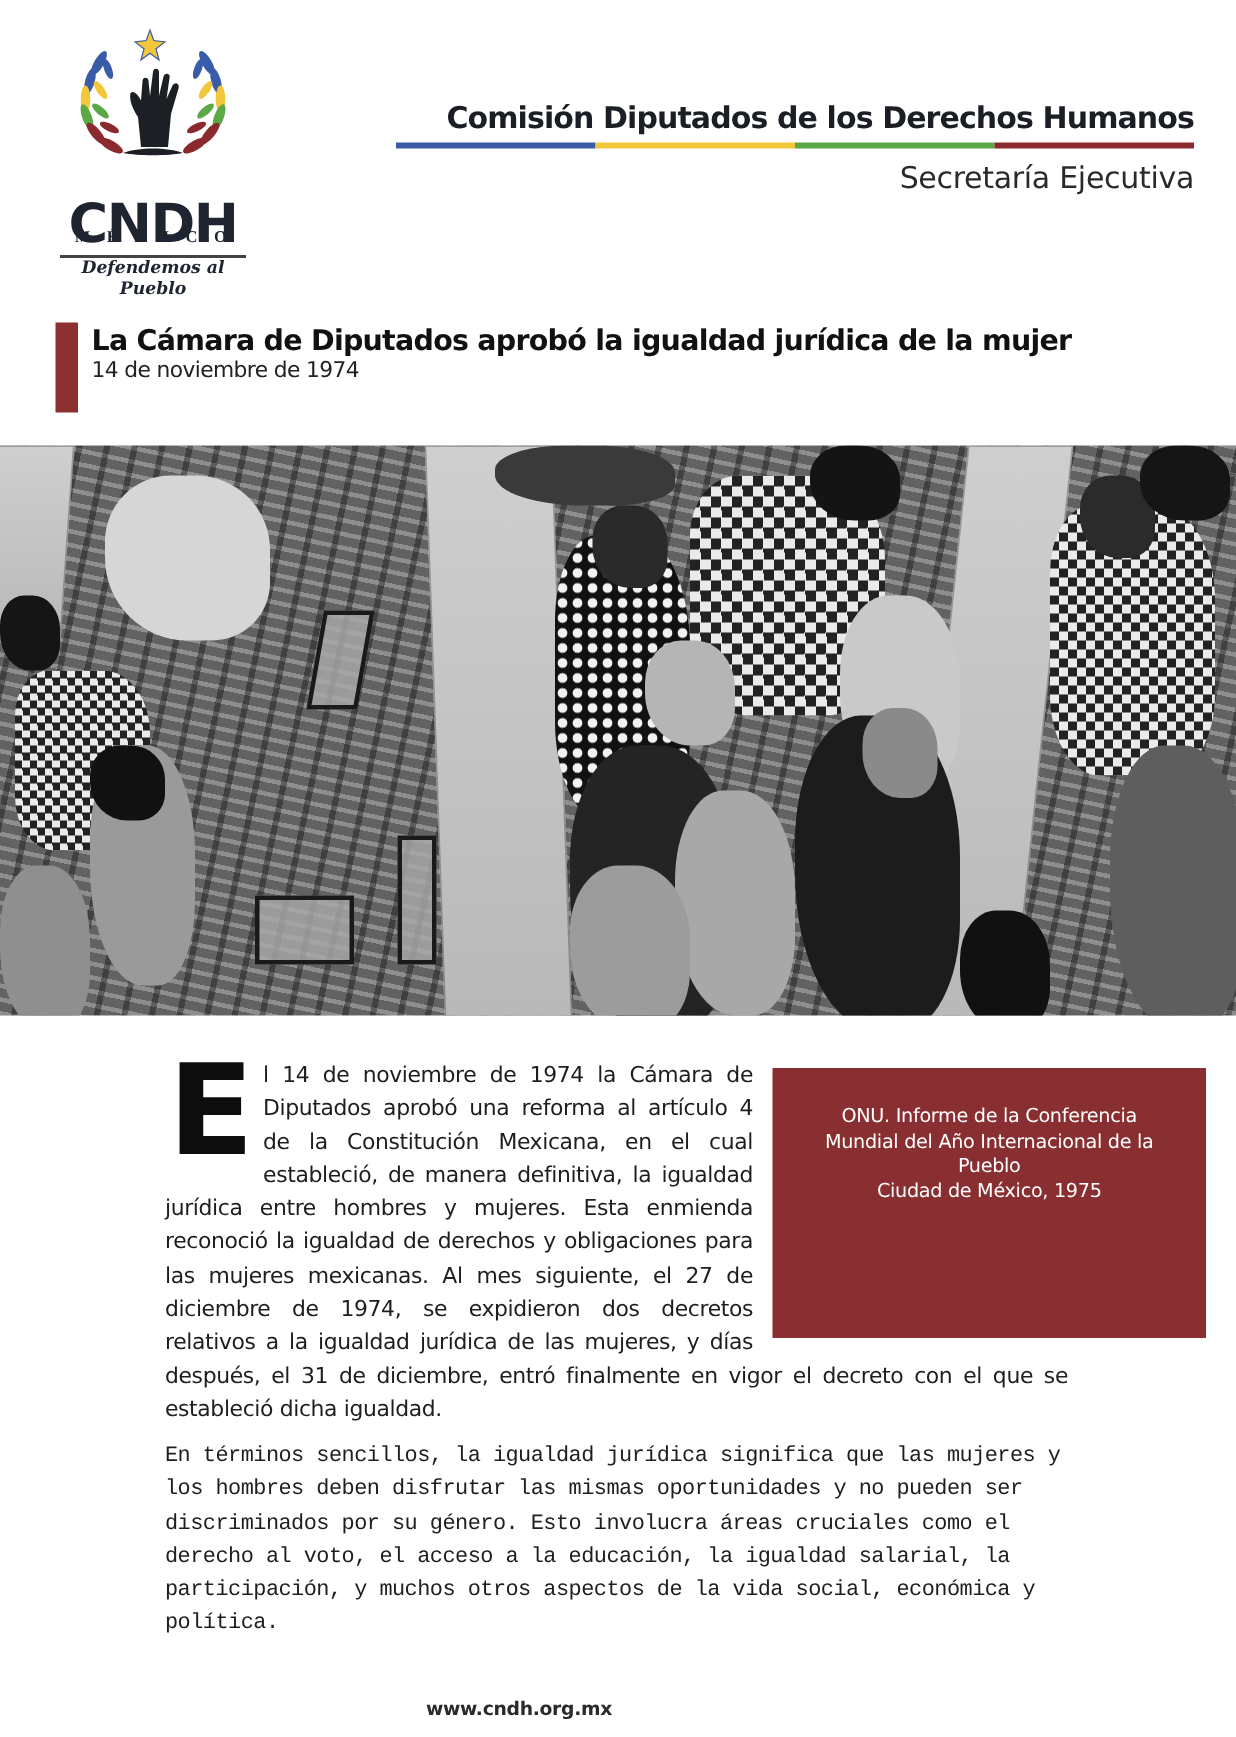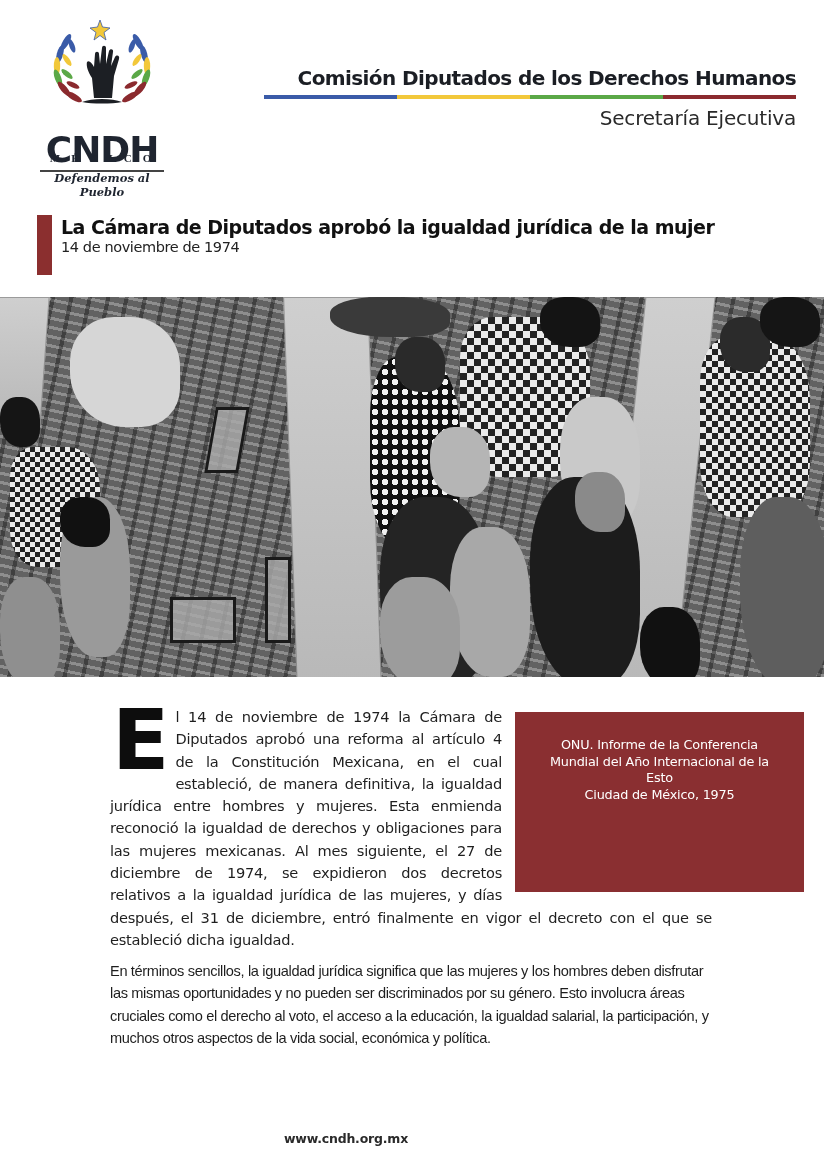--- a/index.html
+++ b/index.html
@@ -37,21 +37,21 @@
       #111; border-radius:30% 40% 30% 35%; }
   .photo .checker { position:absolute; background:
       repeating-conic-gradient(#eaeaea 0 25%, #222 0 50%) 0 0/10px 10px; border-radius:25% 35% 30% 30%; }
   .photo .chair { position:absolute; border:3px solid #1a1a1a; background:rgba(170,170,170,0.8); }
 
   
   .article { position:absolute; left:110px; top:706px; width:602px; }
   .dropcap { float:left; font-family:"DejaVu Sans", sans-serif; font-weight:bold; font-size:84px; line-height:62px; height:64px; margin:3px 6px 0 2px; color:#0d0d0d; }
   .quote-float { float:right; width:290px; height:184px; margin:0 -92px 6px 12px; visibility:hidden; }
   .para { font-family:"DejaVu Sans", sans-serif; font-size:14.6px; line-height:22.3px; color:#1e1e1e; text-align:justify; margin:0; letter-spacing:-0.25px; }
-  .para2 { position:absolute; left:110px; top:960px; width:602px; font-family:Liberation Sans, sans-serif; font-size:14.6px; line-height:22.3px; color:#1e1e1e; margin:0; letter-spacing:-0.35px; }
+  .para2 { position:absolute; left:110px; top:960px; width:602px; font-family:Liberation Mono, monospace; font-size:14.6px; line-height:22.3px; color:#1e1e1e; margin:0; letter-spacing:-0.35px; }
 
   .quote-box { position:absolute; left:515px; top:712px; width:289px; height:180px; box-sizing:border-box; padding:11px 10px 0 10px; color:#fff; }
   .quote-text { font-family:"DejaVu Sans", sans-serif; font-size:12.2px; line-height:21.5px; text-align:justify; letter-spacing:-0.55px; margin:0; }
   .quote-source { font-family:"DejaVu Sans", sans-serif; font-size:12.8px; line-height:16.5px; text-align:right; margin-top:14px; letter-spacing:-0.2px; }
   .quote-source div { white-space:nowrap;text-align:center; }
 
   .footer-url { position:absolute; left:0; width:692px; top:1131px; text-align:center; font-family:"DejaVu Sans", sans-serif; font-weight:bold; font-size:12.5px; color:#2a2a2a; letter-spacing:-0.2px; }
 </style>
 </head>
 <body>
@@ -156,18 +156,18 @@
   <div class="quote-float"></div>
   <p class="para">l 14 de noviembre de 1974 la Cámara de Diputados aprobó una reforma al artículo 4 de la Constitución Mexicana, en el cual estableció, de manera definitiva, la igualdad jurídica entre hombres y mujeres. Esta enmienda reconoció la igualdad de derechos y obligaciones para las mujeres mexicanas. Al mes siguiente, el 27 de diciembre de 1974, se expidieron dos decretos relativos a la igualdad jurídica de las mujeres, y días después, el 31 de diciembre, entró finalmente en vigor el decreto con el que se estableció dicha igualdad.</p>
 </div>
 
 <p class="para2">En términos sencillos, la igualdad jurídica significa que las mujeres y los hombres deben disfrutar las mismas oportunidades y no pueden ser discriminados por su género. Esto involucra áreas cruciales como el derecho al voto, el acceso a la educación, la igualdad salarial, la participación, y muchos otros aspectos de la vida social, económica y política.</p>
 
 <div class="quote-box" style="background:#8A2F31">
   <div class="quote-source">
     <div>ONU. Informe de la Conferencia</div>
     <div>Mundial del Año Internacional de la</div>
-    <div>Esto</div>
+    <div>Pueblo</div>
     <div>Ciudad de México, 1975</div>
   </div>
 </div>
 
 <div class="footer-url">www.cndh.org.mx</div>
 
 </body></html>

